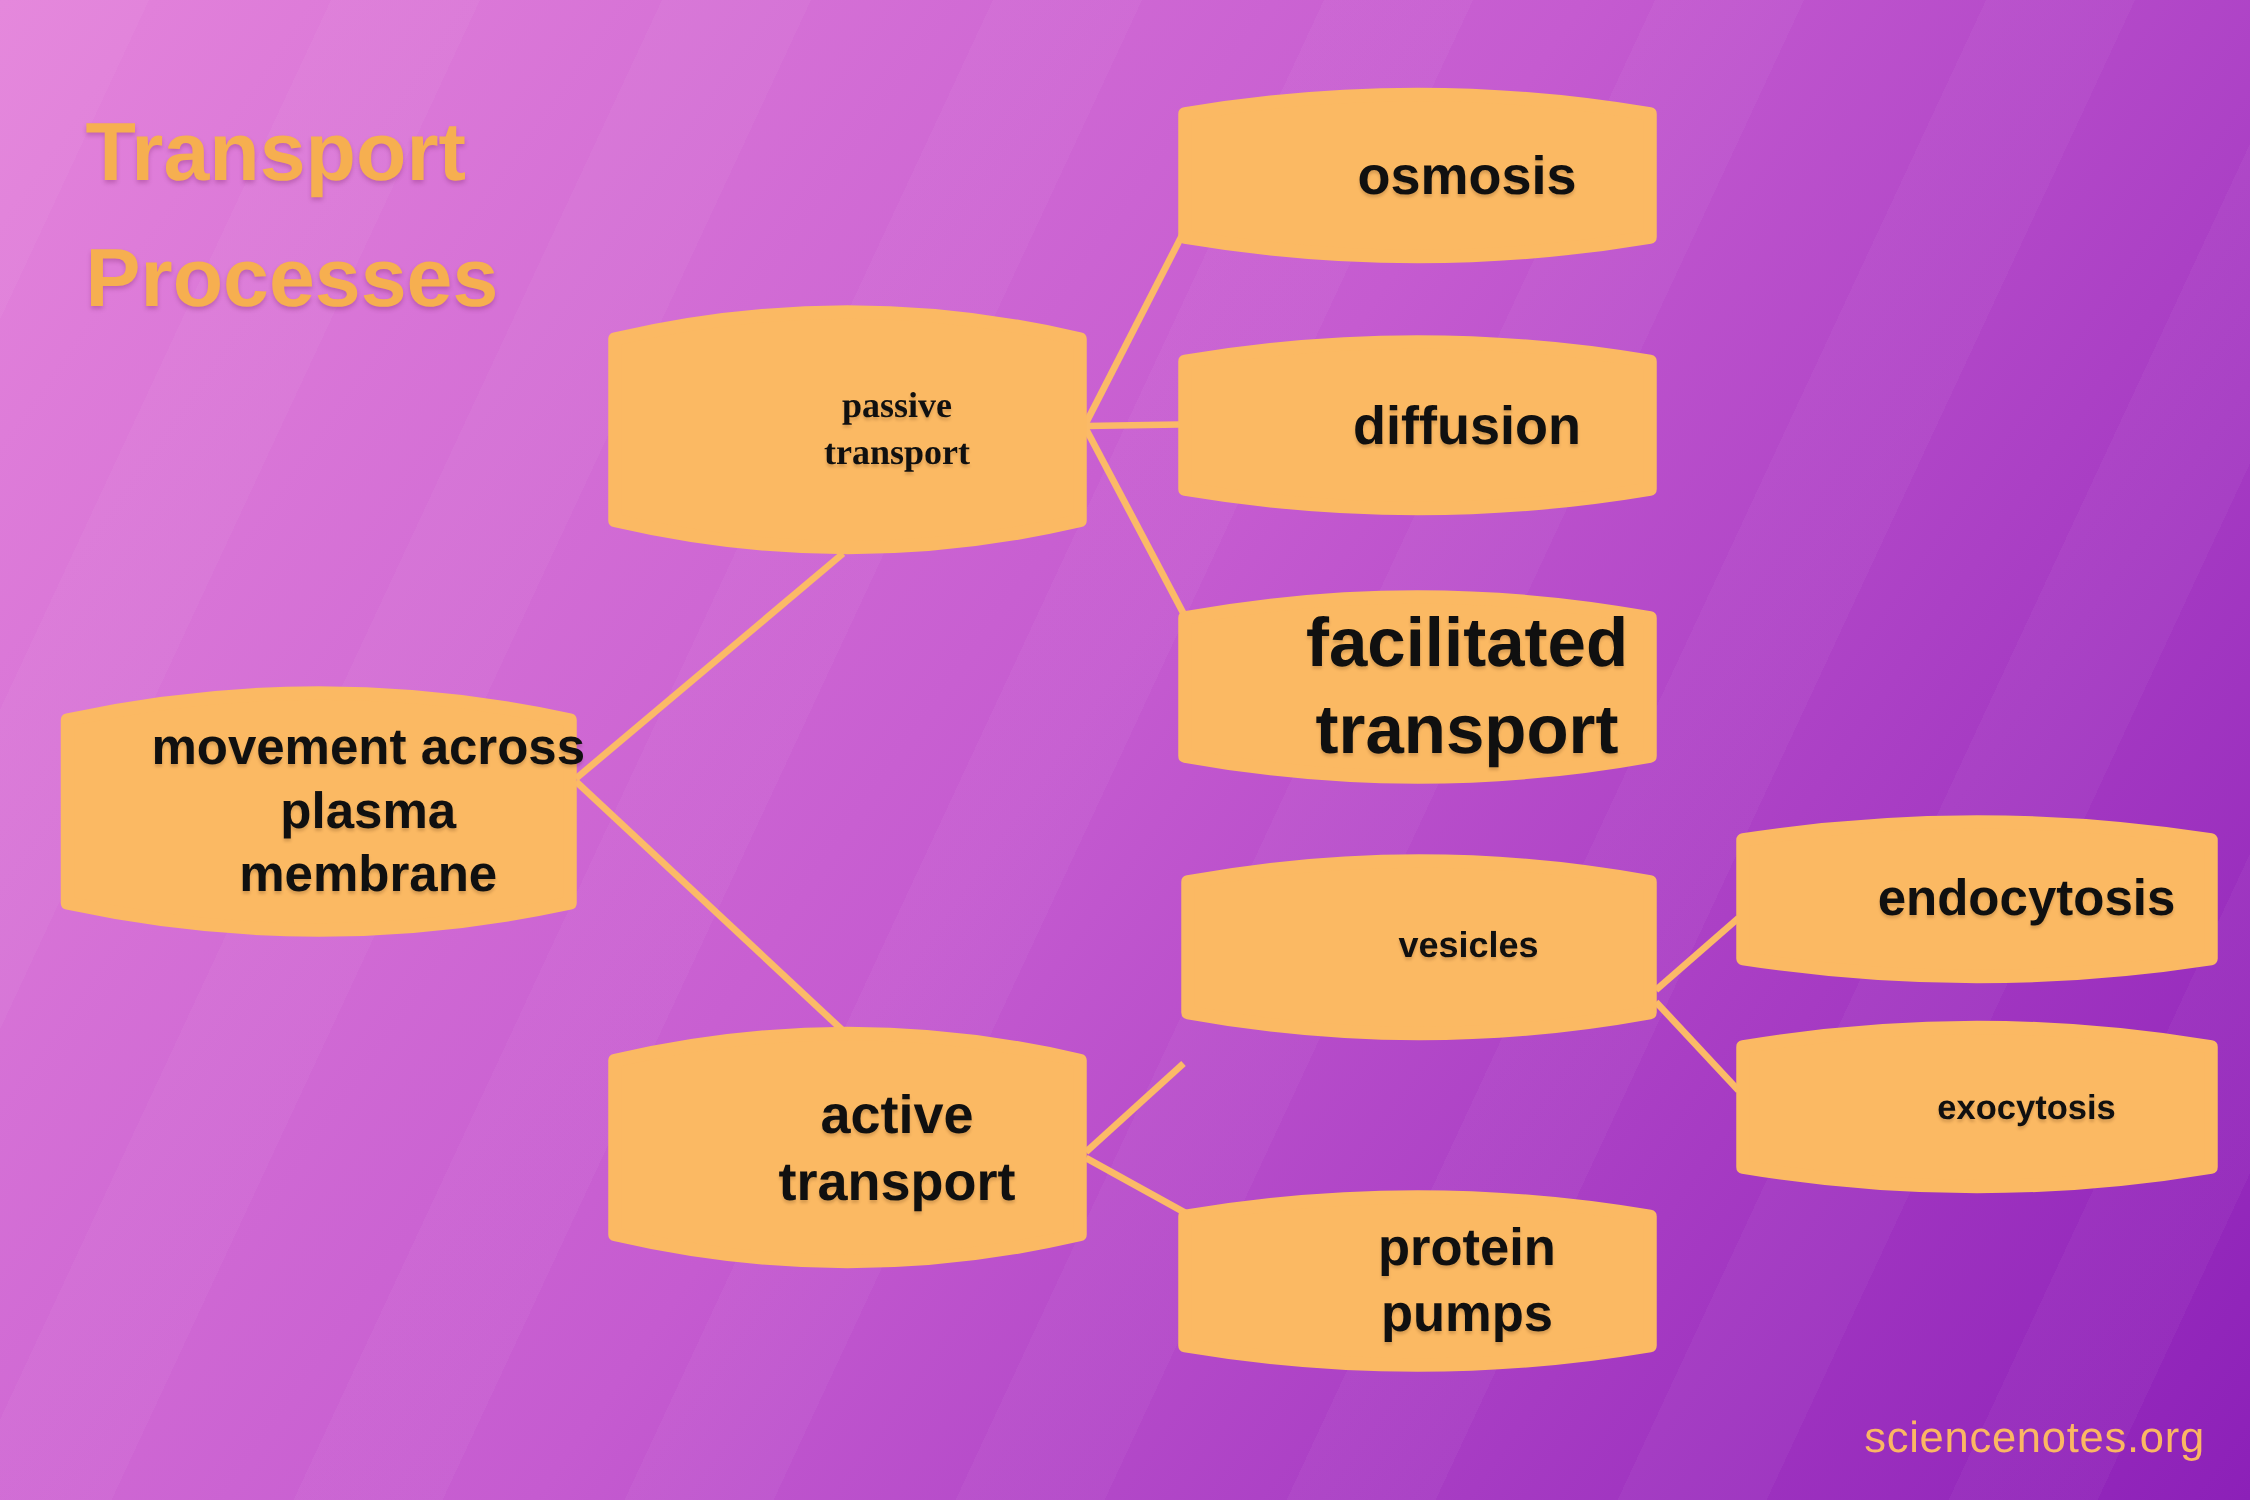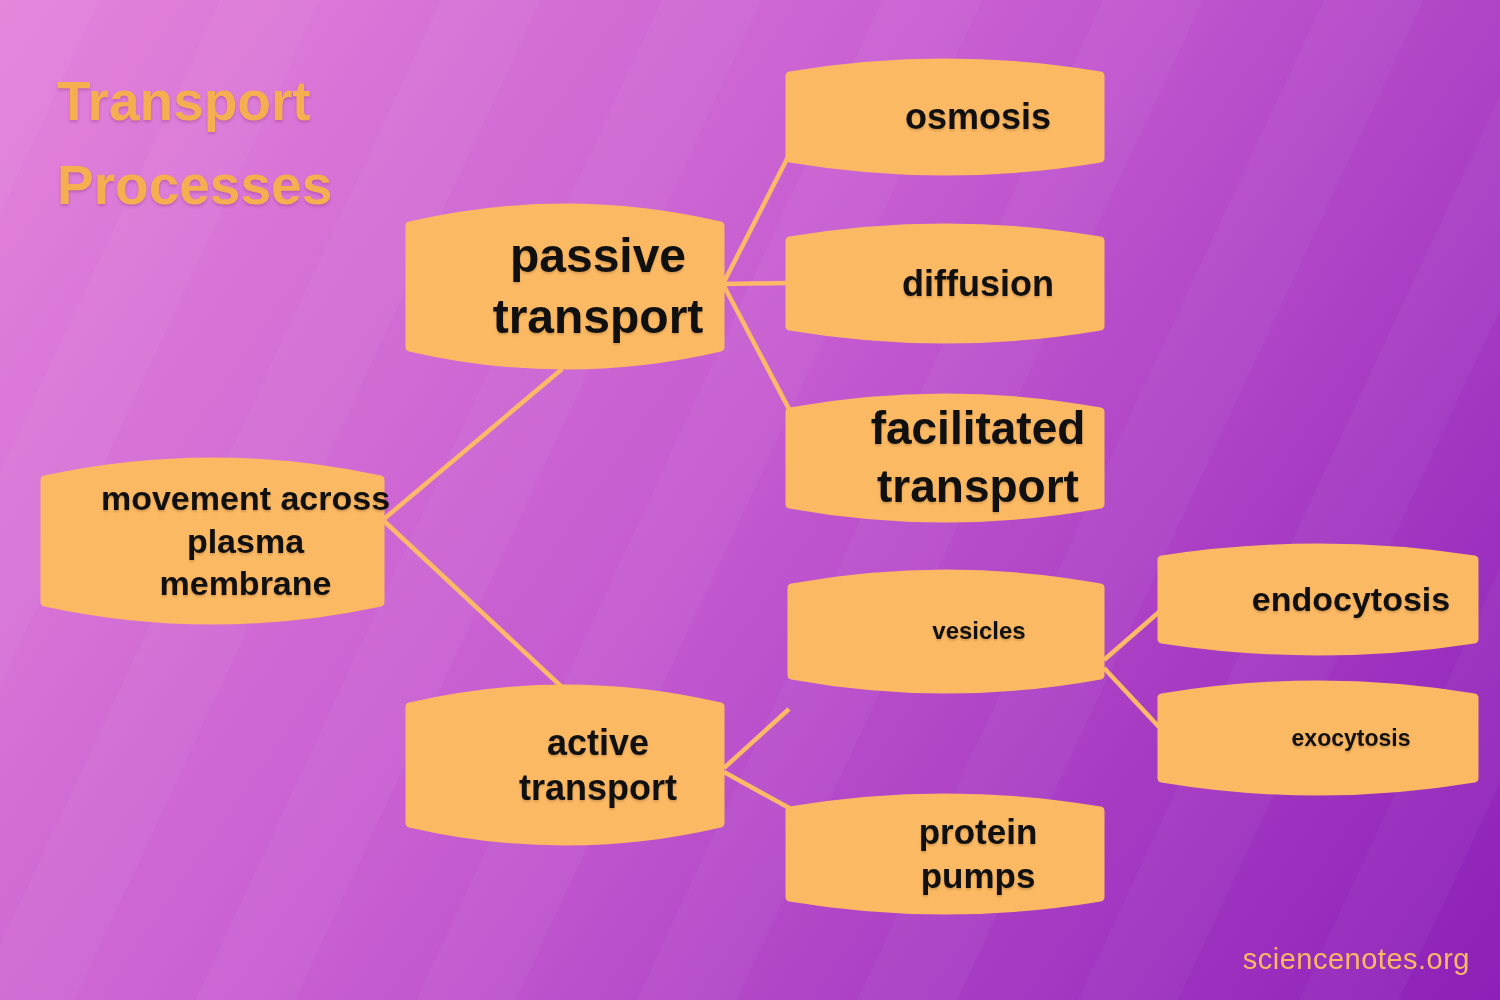--- a/index.html
+++ b/index.html
@@ -63,21 +63,21 @@
   <div class="title" style="color: rgb(246, 175, 80);"><span>Transport</span><span>Processes</span></div>
 
   <div class="node" style="left: 40px; top: 457px; width: 345px; height: 168px; font-size: 34px; color: rgb(16, 16, 16);"><svg width="345" height="168" class="node-shape">
         <path d="M 5 23 Q 172.5 -13 340 23 L 340 145 Q 172.5 181 5 145 Z" fill="#FBB963" stroke="#FBB963" stroke-width="9" stroke-linejoin="round"></path>
       </svg>
     <span class="label">movement across
 plasma
 membrane</span>
   </div>
 
-  <div class="node" style="left: 405px; top: 203px; width: 320px; height: 167px; font-size: 48px; color: rgb(16, 16, 16);"><svg width="320" height="167" class="node-shape">
+  <div class="node" style="left: 405px; top: 203px; width: 320px; height: 167px; font-size: 24px; color: rgb(16, 16, 16); font-family: Liberation Serif, serif;"><svg width="320" height="167" class="node-shape">
         <path d="M 5 23 Q 160 -13 315 23 L 315 144 Q 160 180 5 144 Z" fill="#FBB963" stroke="#FBB963" stroke-width="9" stroke-linejoin="round"></path>
       </svg>
     <span class="label">passive
 transport</span>
   </div>
 
   <div class="node" style="left: 785px; top: 58px; width: 320px; height: 118px; font-size: 36px; color: rgb(16, 16, 16);"><svg width="320" height="118" class="node-shape">
         <path d="M 5 18 Q 160 -8 315 18 L 315 100 Q 160 126 5 100 Z" fill="#FBB963" stroke="#FBB963" stroke-width="9" stroke-linejoin="round"></path>
       </svg>
     <span class="label">osmosis</span>

